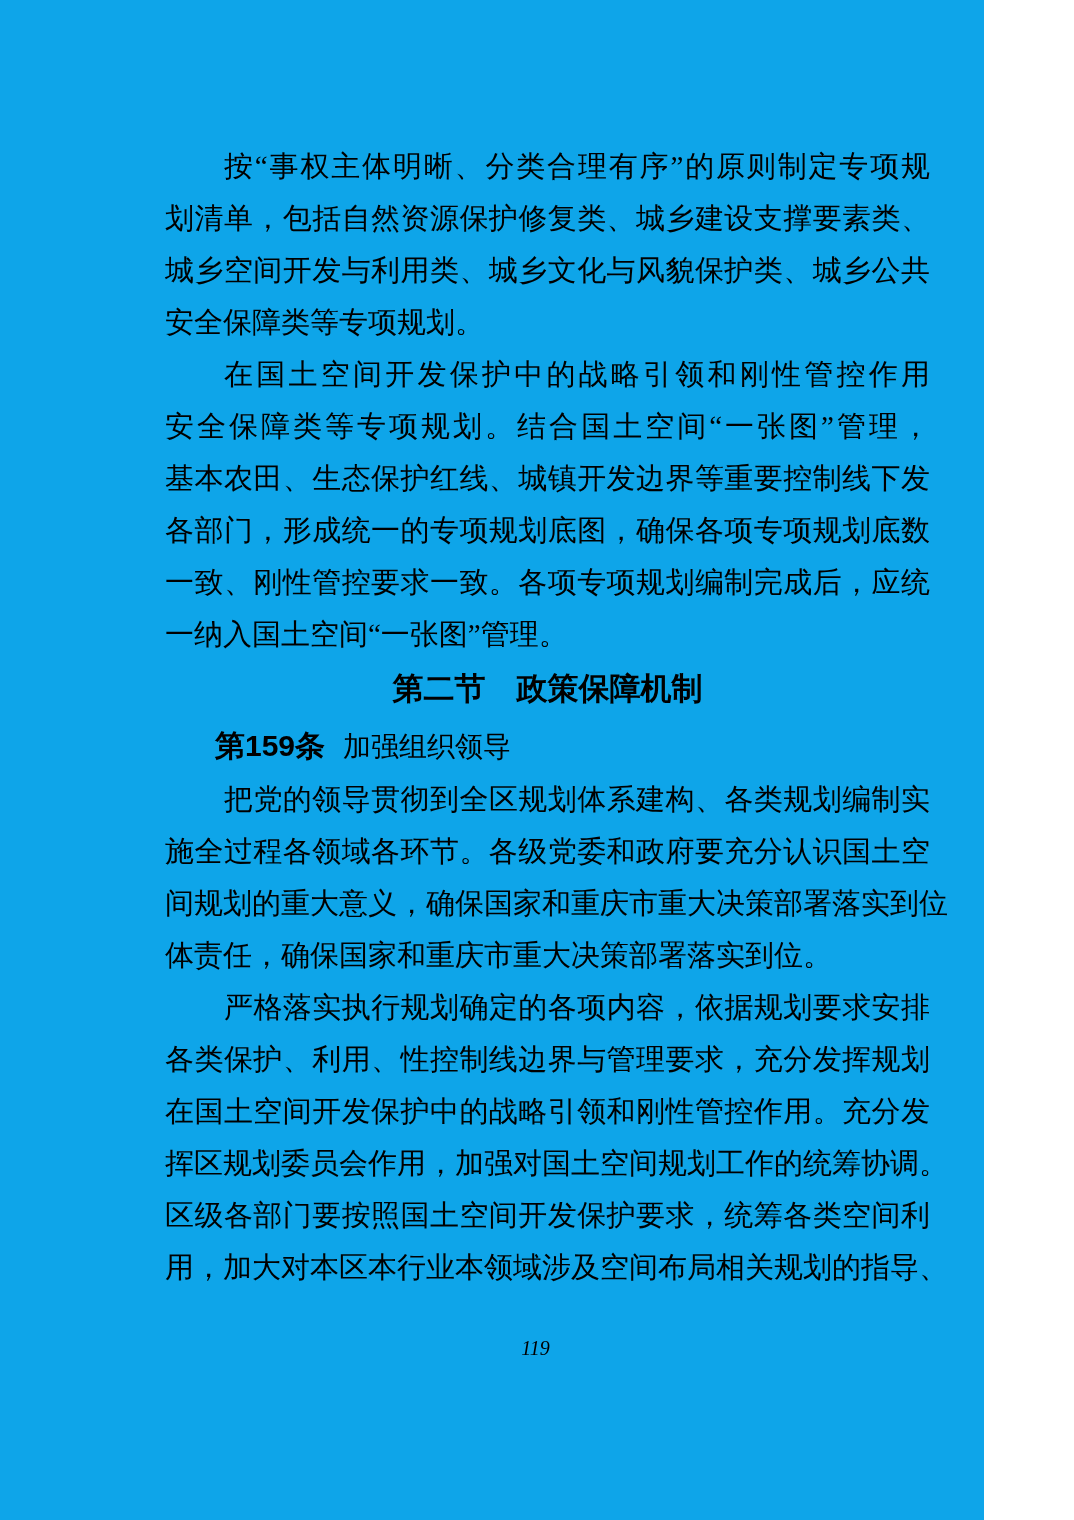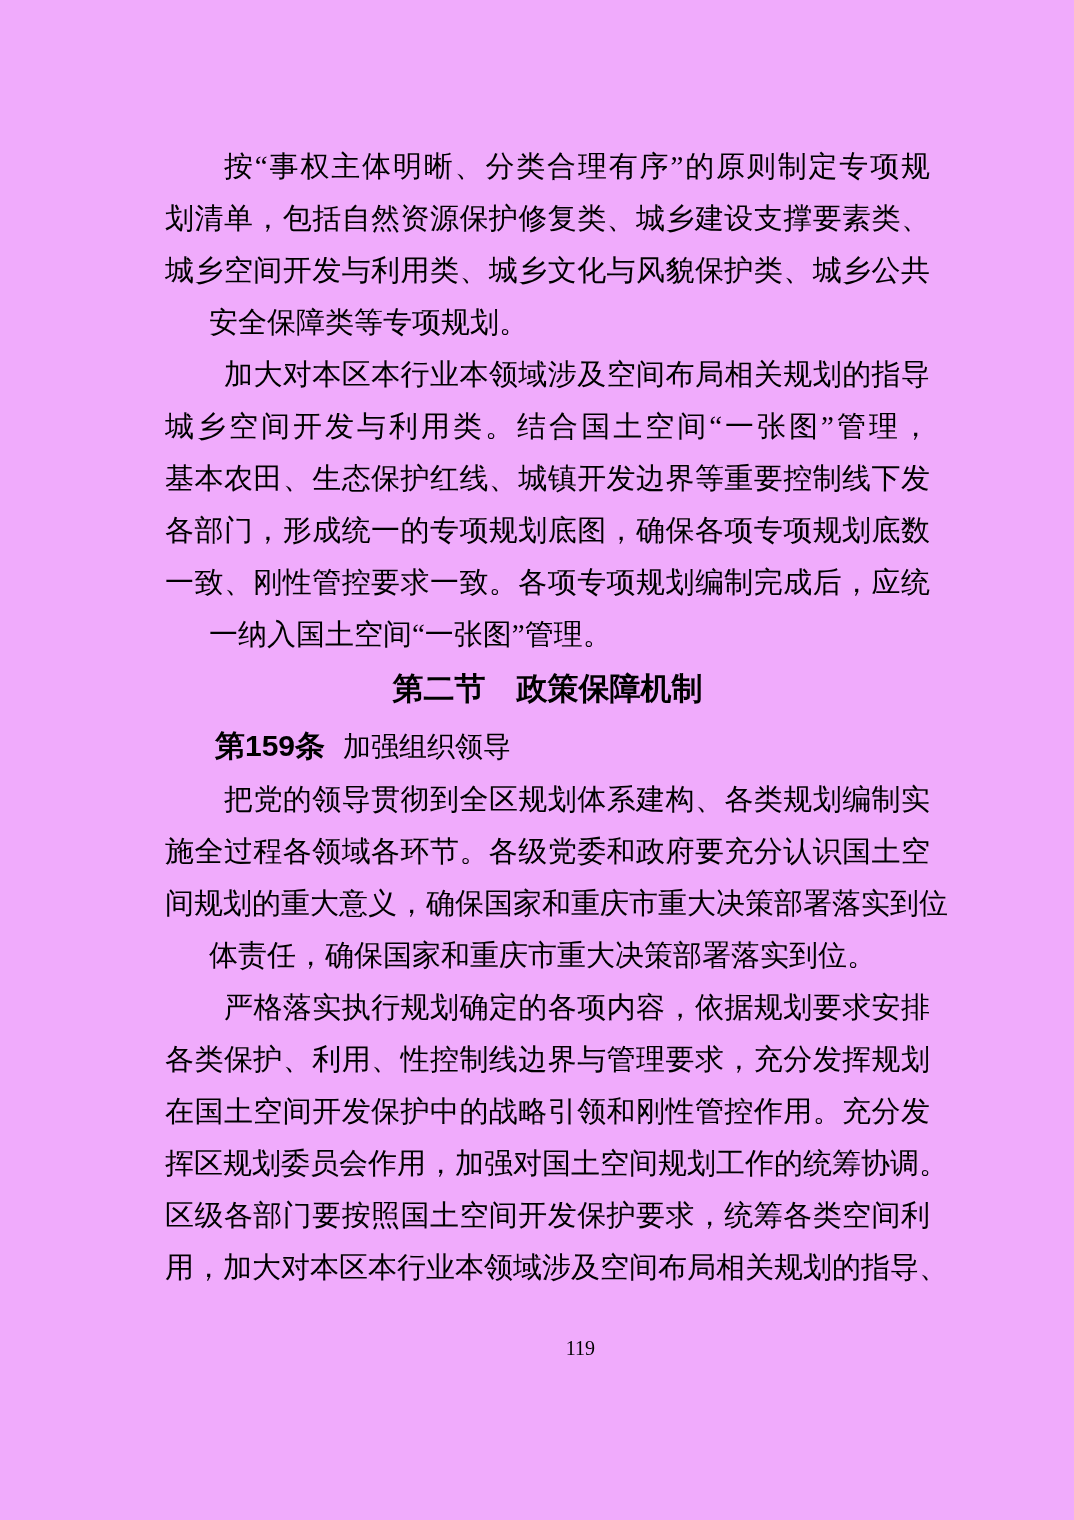--- a/index.html
+++ b/index.html
@@ -2,23 +2,23 @@
 <html><head>
 <meta charset="utf-8">
 <style>
   html, body {
     margin: 0;
     padding: 0;
     background: #ffffff;
   }
   .page {
     position: relative;
-    width: 1074px;
+    width: 984px;
     height: 1520px;
-    background: #f0abfc;
+    background: #0ea5e9;
     box-sizing: border-box;
     padding: 140px 78px 0 165px;
     overflow: hidden;
     color: #000000;
     font-family: "Liberation Serif", "DejaVu Serif", serif;
   }
   .content { width: 765px; }
   .paragraph { margin: 0; }
   .line {
     height: 52px;
@@ -27,21 +27,20 @@
     color: #000000;
     text-align: justify;
     text-align-last: justify;
     white-space: nowrap;
     overflow: visible;
   }
   .line.first { padding-left: 59px; }
   .line.last {
     text-align: left;
     text-align-last: left;
-    margin-left: 44px;
   }
   .section-heading {
     height: 56px;
     line-height: 56px;
     margin-top: 3px;
     text-align: center;
     font-family: Liberation Mono, monospace;
     font-weight: 700;
     font-size: 31px;
     color: #000000;
@@ -65,36 +64,37 @@
   }
   .page-footer {
     margin-top: 44px;
     text-align: center;
   }
   .page-number {
     display: inline-block;
     font-family: "Liberation Serif", "DejaVu Serif", serif;
     font-size: 20px;
     color: #000000;
+    font-style: italic;
   }
 </style>
 </head>
 <body>
 
 <div class="page">
   <main class="content">
       <div class="paragraph">
         <div class="line first">按“事权主体明晰、分类合理有序”的原则制定专项规</div>
         <div class="line">划清单，包括自然资源保护修复类、城乡建设支撑要素类、</div>
         <div class="line">城乡空间开发与利用类、城乡文化与风貌保护类、城乡公共</div>
         <div class="line last">安全保障类等专项规划。</div>
       </div>
       <div class="paragraph">
-        <div class="line first">加大对本区本行业本领域涉及空间布局相关规划的指导</div>
-        <div class="line">城乡空间开发与利用类。结合国土空间“一张图”管理，</div>
+        <div class="line first">在国土空间开发保护中的战略引领和刚性管控作用</div>
+        <div class="line">安全保障类等专项规划。结合国土空间“一张图”管理，</div>
         <div class="line">基本农田、生态保护红线、城镇开发边界等重要控制线下发</div>
         <div class="line">各部门，形成统一的专项规划底图，确保各项专项规划底数</div>
         <div class="line">一致、刚性管控要求一致。各项专项规划编制完成后，应统</div>
         <div class="line last">一纳入国土空间“一张图”管理。</div>
       </div>
       <div class="section-heading">第二节　政策保障机制</div>
       <div class="article-heading"><span class="article-number">第159条</span><span class="article-title">加强组织领导</span></div>
       <div class="paragraph">
         <div class="line first">把党的领导贯彻到全区规划体系建构、各类规划编制实</div>
         <div class="line">施全过程各领域各环节。各级党委和政府要充分认识国土空</div>

